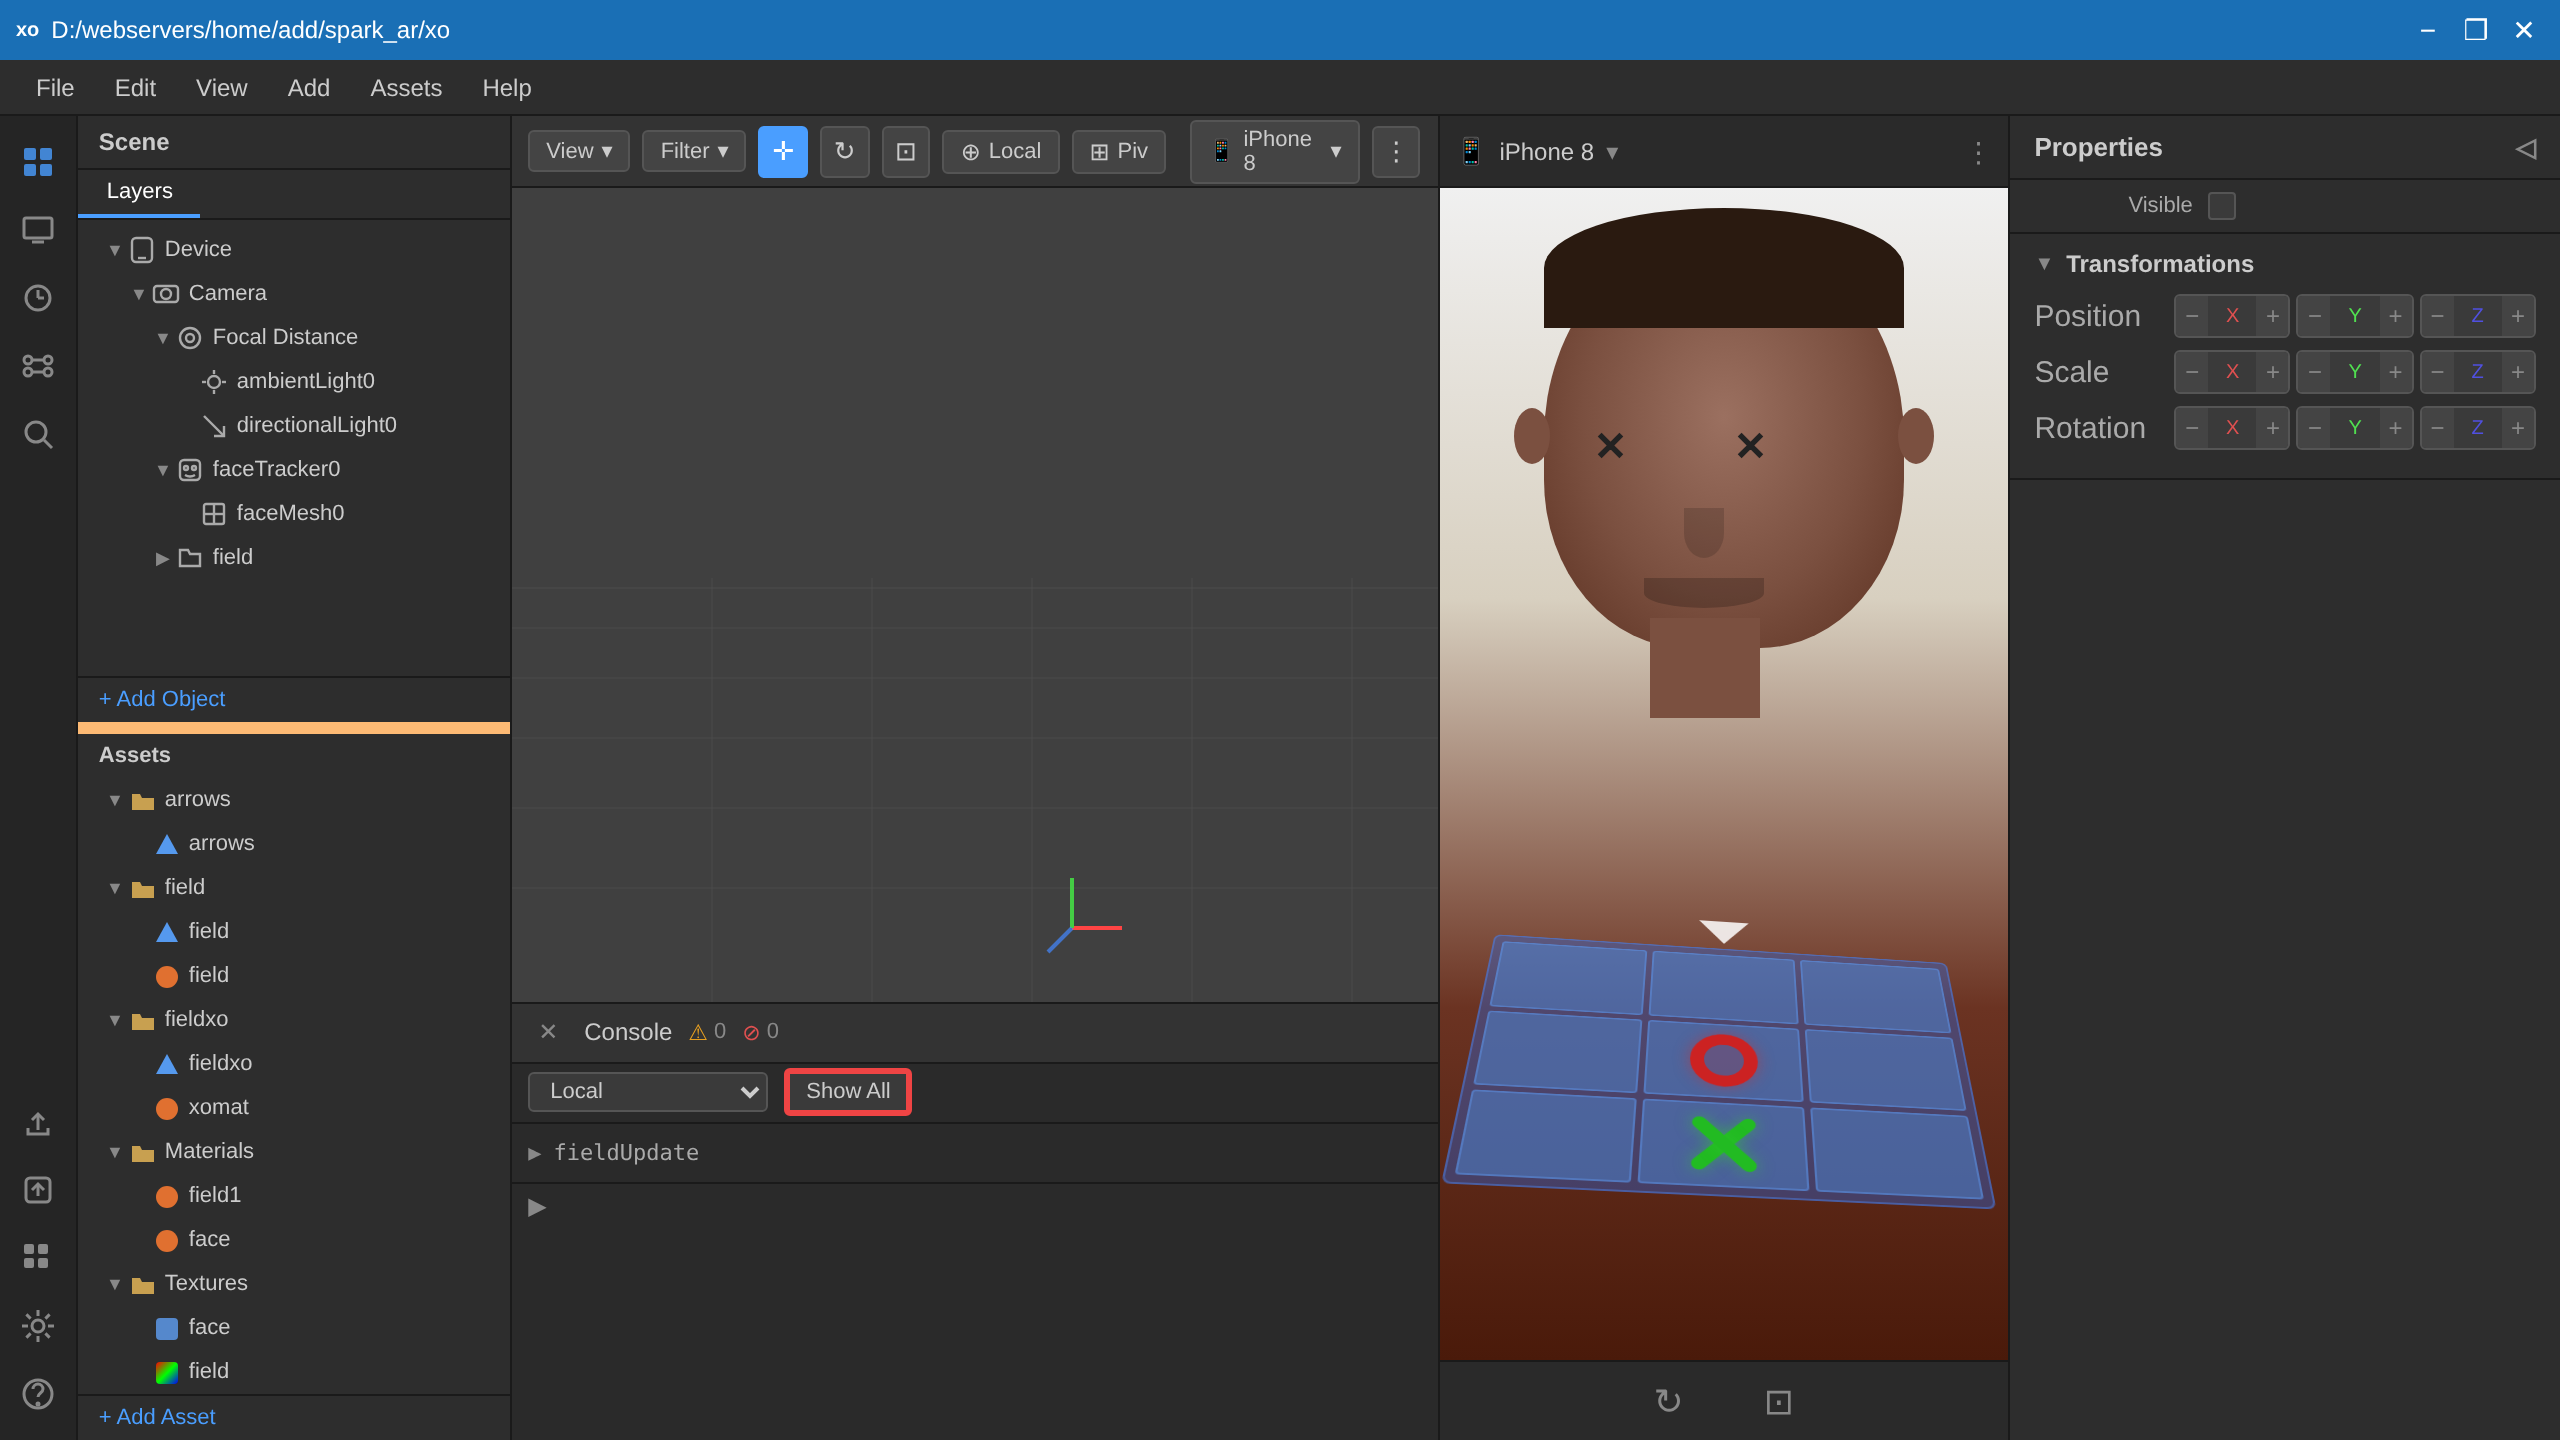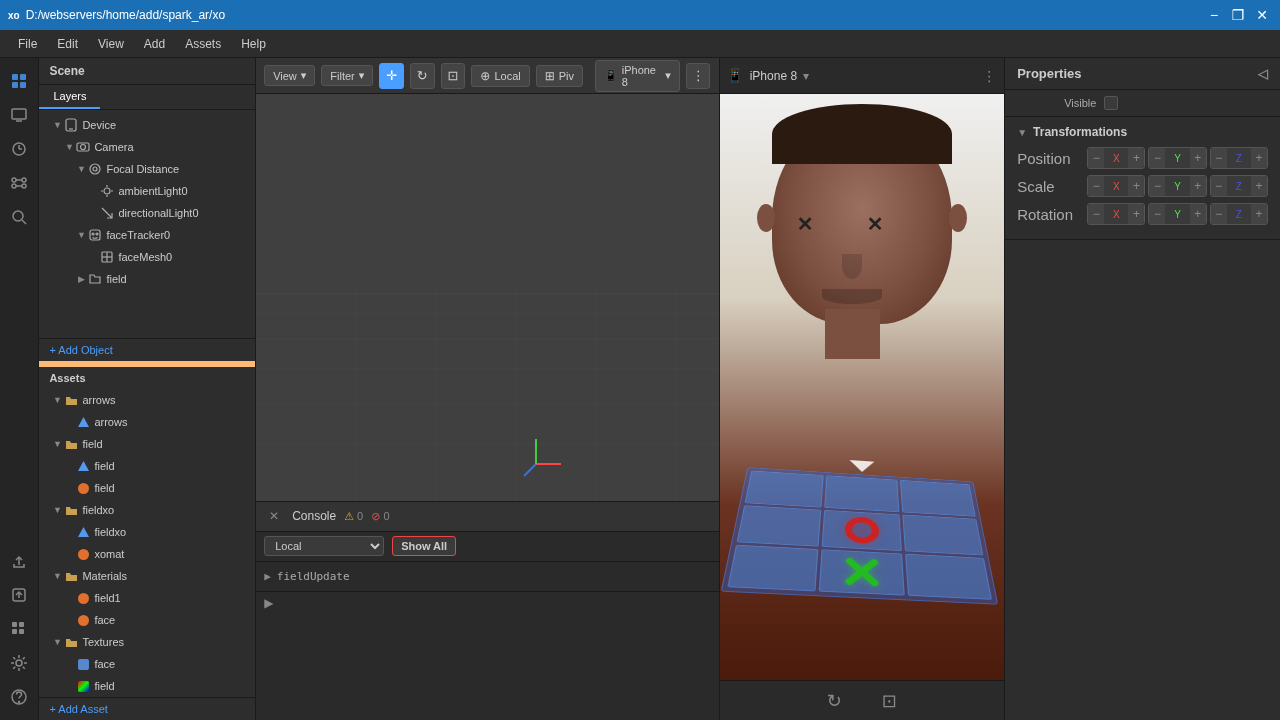--- a/index.html
+++ b/index.html
@@ -273,26 +273,25 @@
       border: 1px solid #555;
       color: #ccc;
       padding: 2px 6px;
       font-size: 11px;
       width: 120px;
       border-radius: 3px;
     }
     .show-all-btn {
       padding: 3px 8px;
       background: #3a3a3a;
-      border: 1px solid #ef4444;
+      border: 3px solid #ef4444;
       color: #ccc;
       font-size: 11px;
       border-radius: 3px;
       cursor: pointer;
-      font-weight: bold;
     }
     #console-body {
       padding: 6px 8px;
       font-size: 11px;
       color: #aaa;
       font-family: monospace;
     }
     .console-row {
       display: flex;
       align-items: center;

